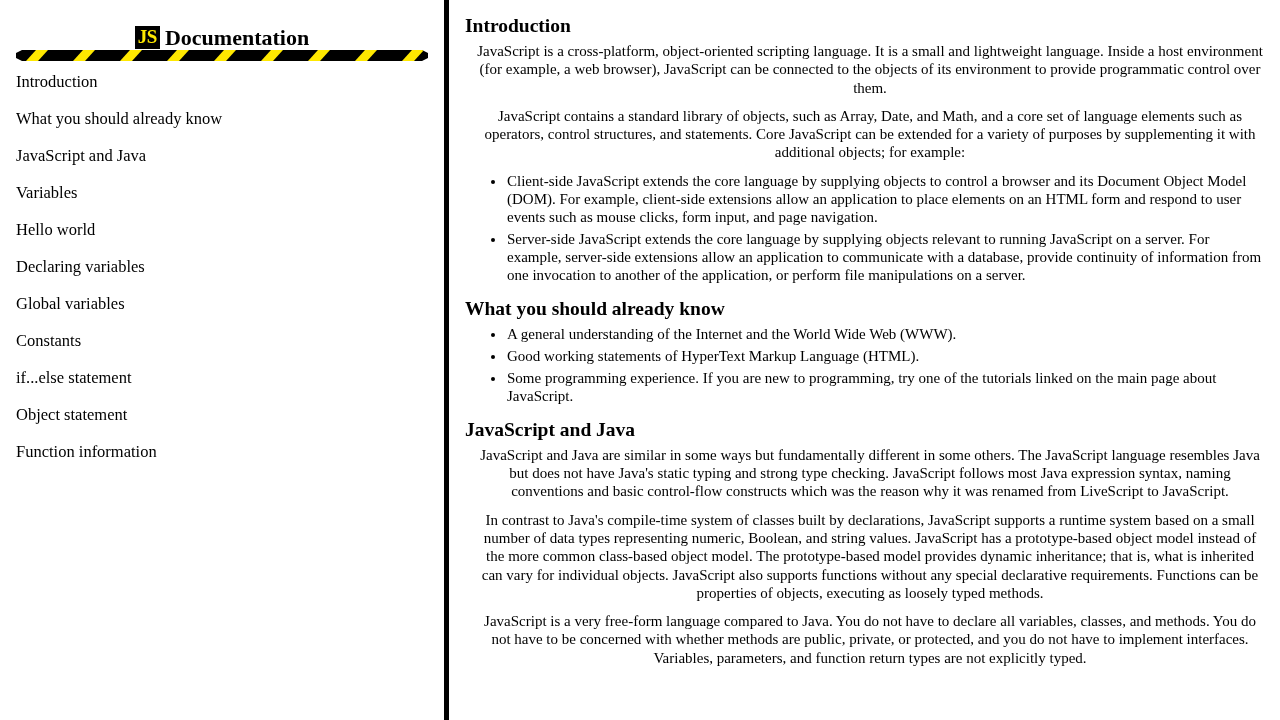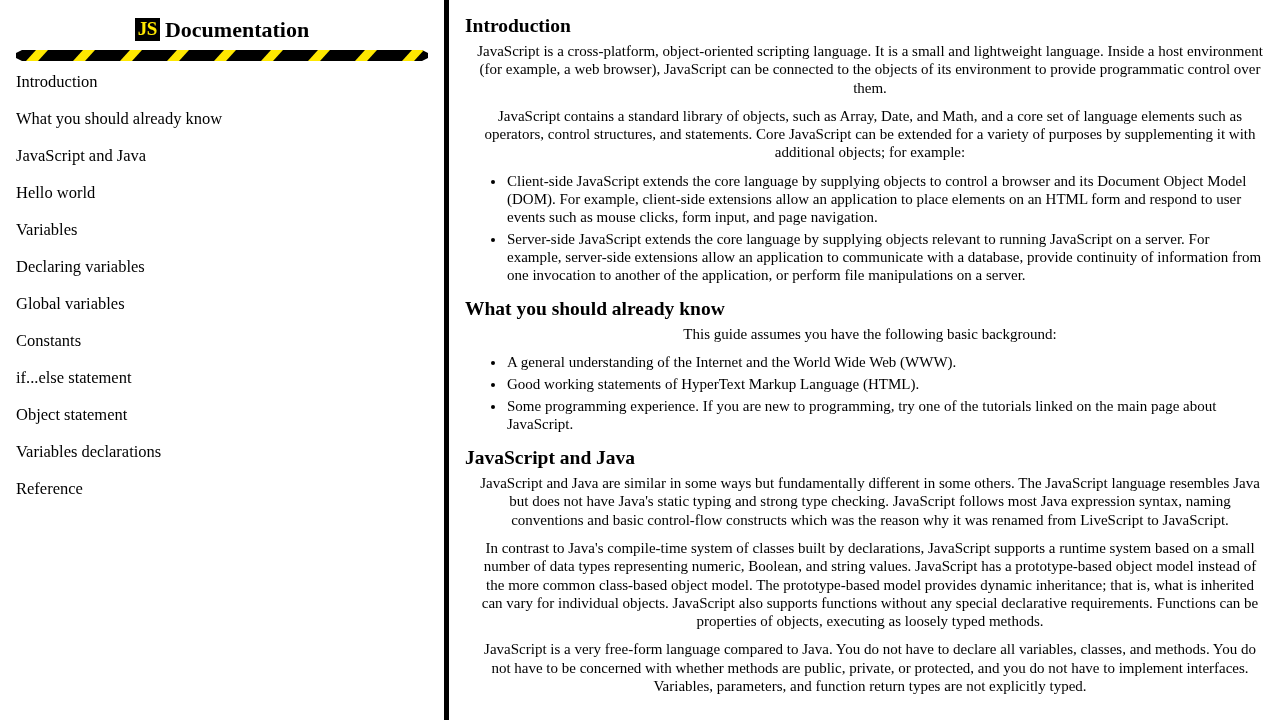--- a/index.html
+++ b/index.html
@@ -13,21 +13,21 @@
     font-family: "Liberation Serif", "DejaVu Serif", serif;
     color: #000000;
   }
   .page { position: relative; width: 1280px; height: 720px; display: flex; }
 
   
   .sidebar {
     width: 444px;
     flex: 0 0 444px;
     height: 720px;
-    padding: 0;
+    padding: 8px;
     position: relative;
     background: #ffffff;
   }
   .site-title {
     text-align: center;
     font-size: 22px;
     font-weight: bold;
     line-height: 1;
     margin: 0;
     padding: 18px 0 0 0;
@@ -162,45 +162,42 @@
       <li>
           <a class="nav-item" href="#">Introduction</a>
         </li>
       <li>
           <a class="nav-item" href="#">What you should already know</a>
         </li>
       <li>
           <a class="nav-item" href="#">JavaScript and Java</a>
         </li>
       <li>
+          <a class="nav-item" href="#">Variables</a>
+        </li>
+      <li>
           <a class="nav-item" href="#">Hello world</a>
         </li>
       <li>
-          <a class="nav-item" href="#">Variables</a>
-        </li>
-      <li>
           <a class="nav-item" href="#">Declaring variables</a>
         </li>
       <li>
           <a class="nav-item" href="#">Global variables</a>
         </li>
       <li>
           <a class="nav-item" href="#">Constants</a>
         </li>
       <li>
           <a class="nav-item" href="#">if...else statement</a>
         </li>
       <li>
           <a class="nav-item" href="#">Object statement</a>
         </li>
       <li>
-          <a class="nav-item" href="#">Variables declarations</a>
-        </li>
-      <li>
-          <a class="nav-item" href="#">Reference</a>
+          <a class="nav-item" href="#">Function information</a>
         </li>
     </ul>
   </div>
 
   <div class="divider"></div>
 
   <div class="content">
     <div class="content-inner">
 
       <h2 class="sec-heading">Introduction</h2>
@@ -208,21 +205,20 @@
         <p class="para">JavaScript is a cross-platform, object-oriented scripting language. It is a small and lightweight language. Inside a host environment (for example, a web browser), JavaScript can be connected to the objects of its environment to provide programmatic control over them.</p>
         <p class="para">JavaScript contains a standard library of objects, such as Array, Date, and Math, and a core set of language elements such as operators, control structures, and statements. Core JavaScript can be extended for a variety of purposes by supplementing it with additional objects; for example:</p>
         <ul class="bullets">
           <li>Client-side JavaScript extends the core language by supplying objects to control a browser and its Document Object Model (DOM). For example, client-side extensions allow an application to place elements on an HTML form and respond to user events such as mouse clicks, form input, and page navigation.</li>
           <li>Server-side JavaScript extends the core language by supplying objects relevant to running JavaScript on a server. For example, server-side extensions allow an application to communicate with a database, provide continuity of information from one invocation to another of the application, or perform file manipulations on a server.</li>
         </ul>
       </div>
 
       <h2 class="sec-heading spaced">What you should already know</h2>
       <div class="body-block">
-        <p class="para">This guide assumes you have the following basic background:</p>
         <ul class="bullets">
           <li>A general understanding of the Internet and the World Wide Web (WWW).</li>
           <li>Good working statements of HyperText Markup Language (HTML).</li>
           <li>Some programming experience. If you are new to programming, try one of the tutorials linked on the main page about JavaScript.</li>
         </ul>
       </div>
 
       <h2 class="sec-heading spaced">JavaScript and Java</h2>
       <div class="body-block">
         <p class="para">JavaScript and Java are similar in some ways but fundamentally different in some others. The JavaScript language resembles Java but does not have Java's static typing and strong type checking. JavaScript follows most Java expression syntax, naming conventions and basic control-flow constructs which was the reason why it was renamed from LiveScript to JavaScript.</p>

